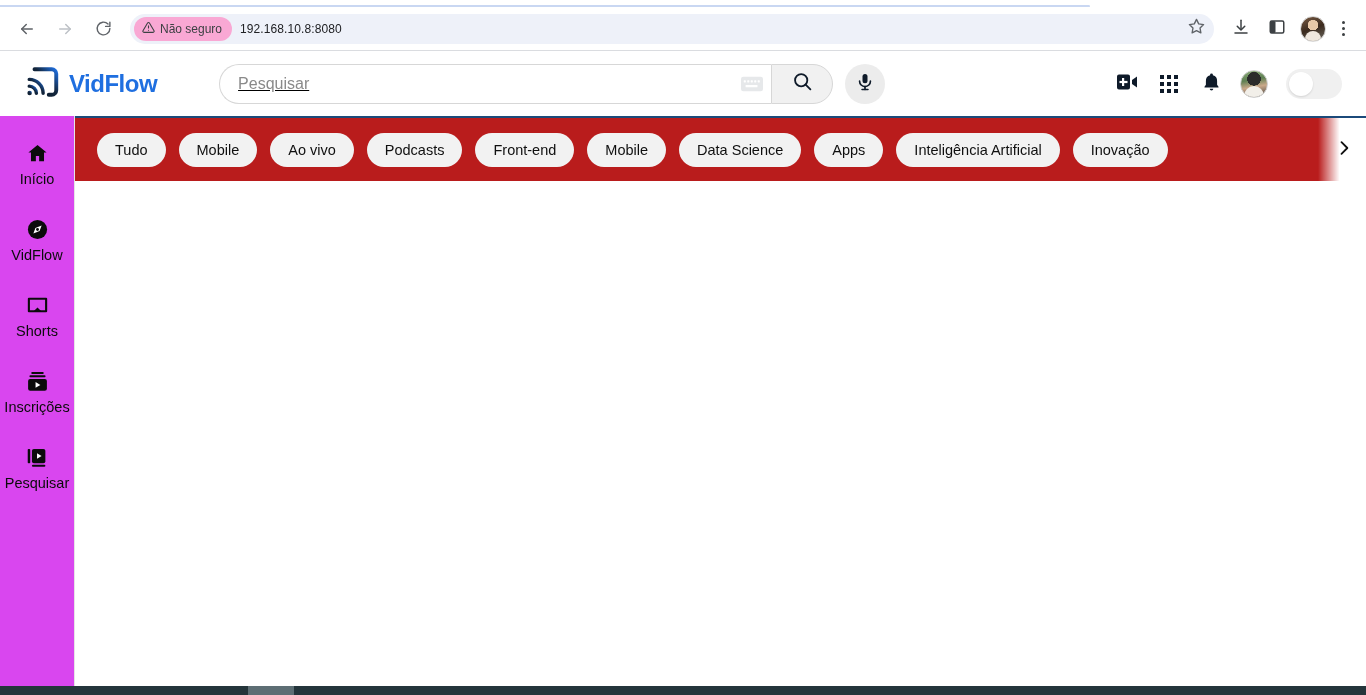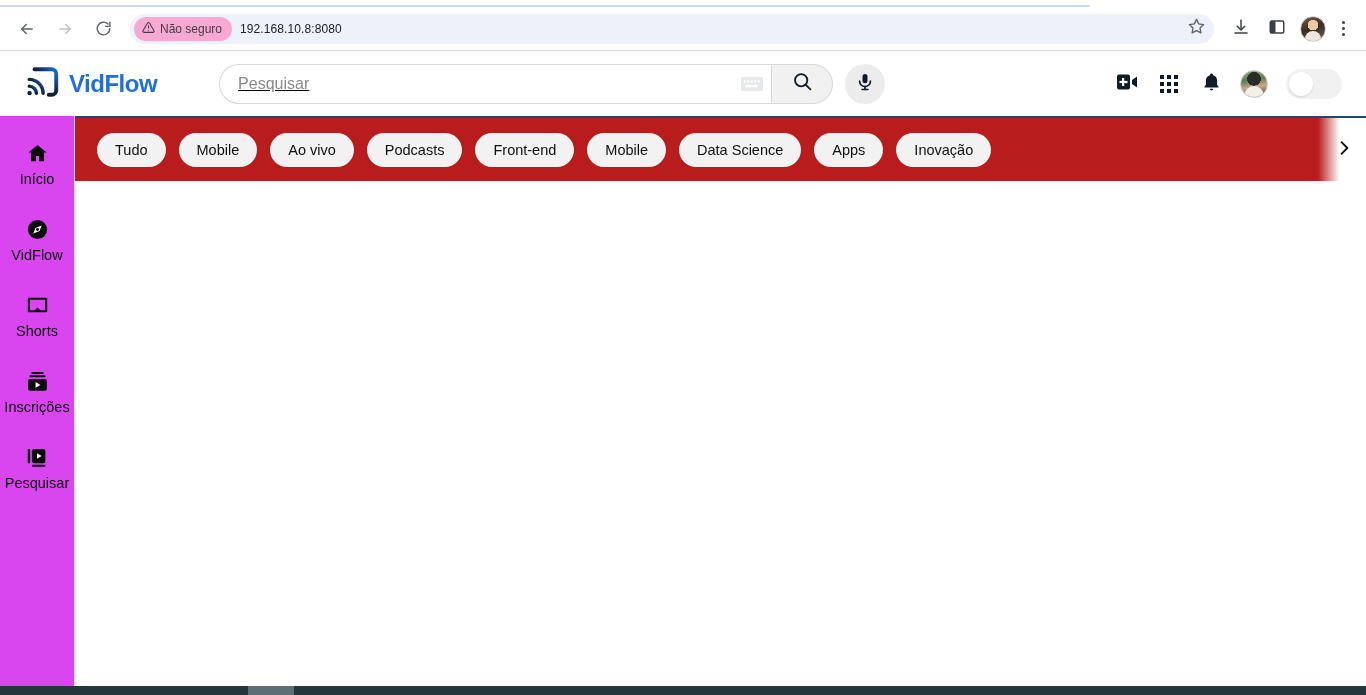--- a/index.html
+++ b/index.html
@@ -513,20 +513,23 @@
         <div class="chip">
             <span>Mobile</span>
           </div>
         <div class="chip">
             <span>Data Science</span>
           </div>
         <div class="chip">
             <span>Apps</span>
           </div>
         <div class="chip">
+            <span>Inteligência Artificial</span>
+          </div>
+        <div class="chip">
             <span>Inovação</span>
           </div>
 
         <div id="chip-scroll-right">
           <span>
             <svg width="20" height="20" viewBox="0 0 24 24" fill="none" stroke="currentColor" stroke-width="2.2" stroke-linecap="round" stroke-linejoin="round">
                 <polyline points="9 5 16 12 9 19"></polyline>
               </svg>
           </span>
         </div>

